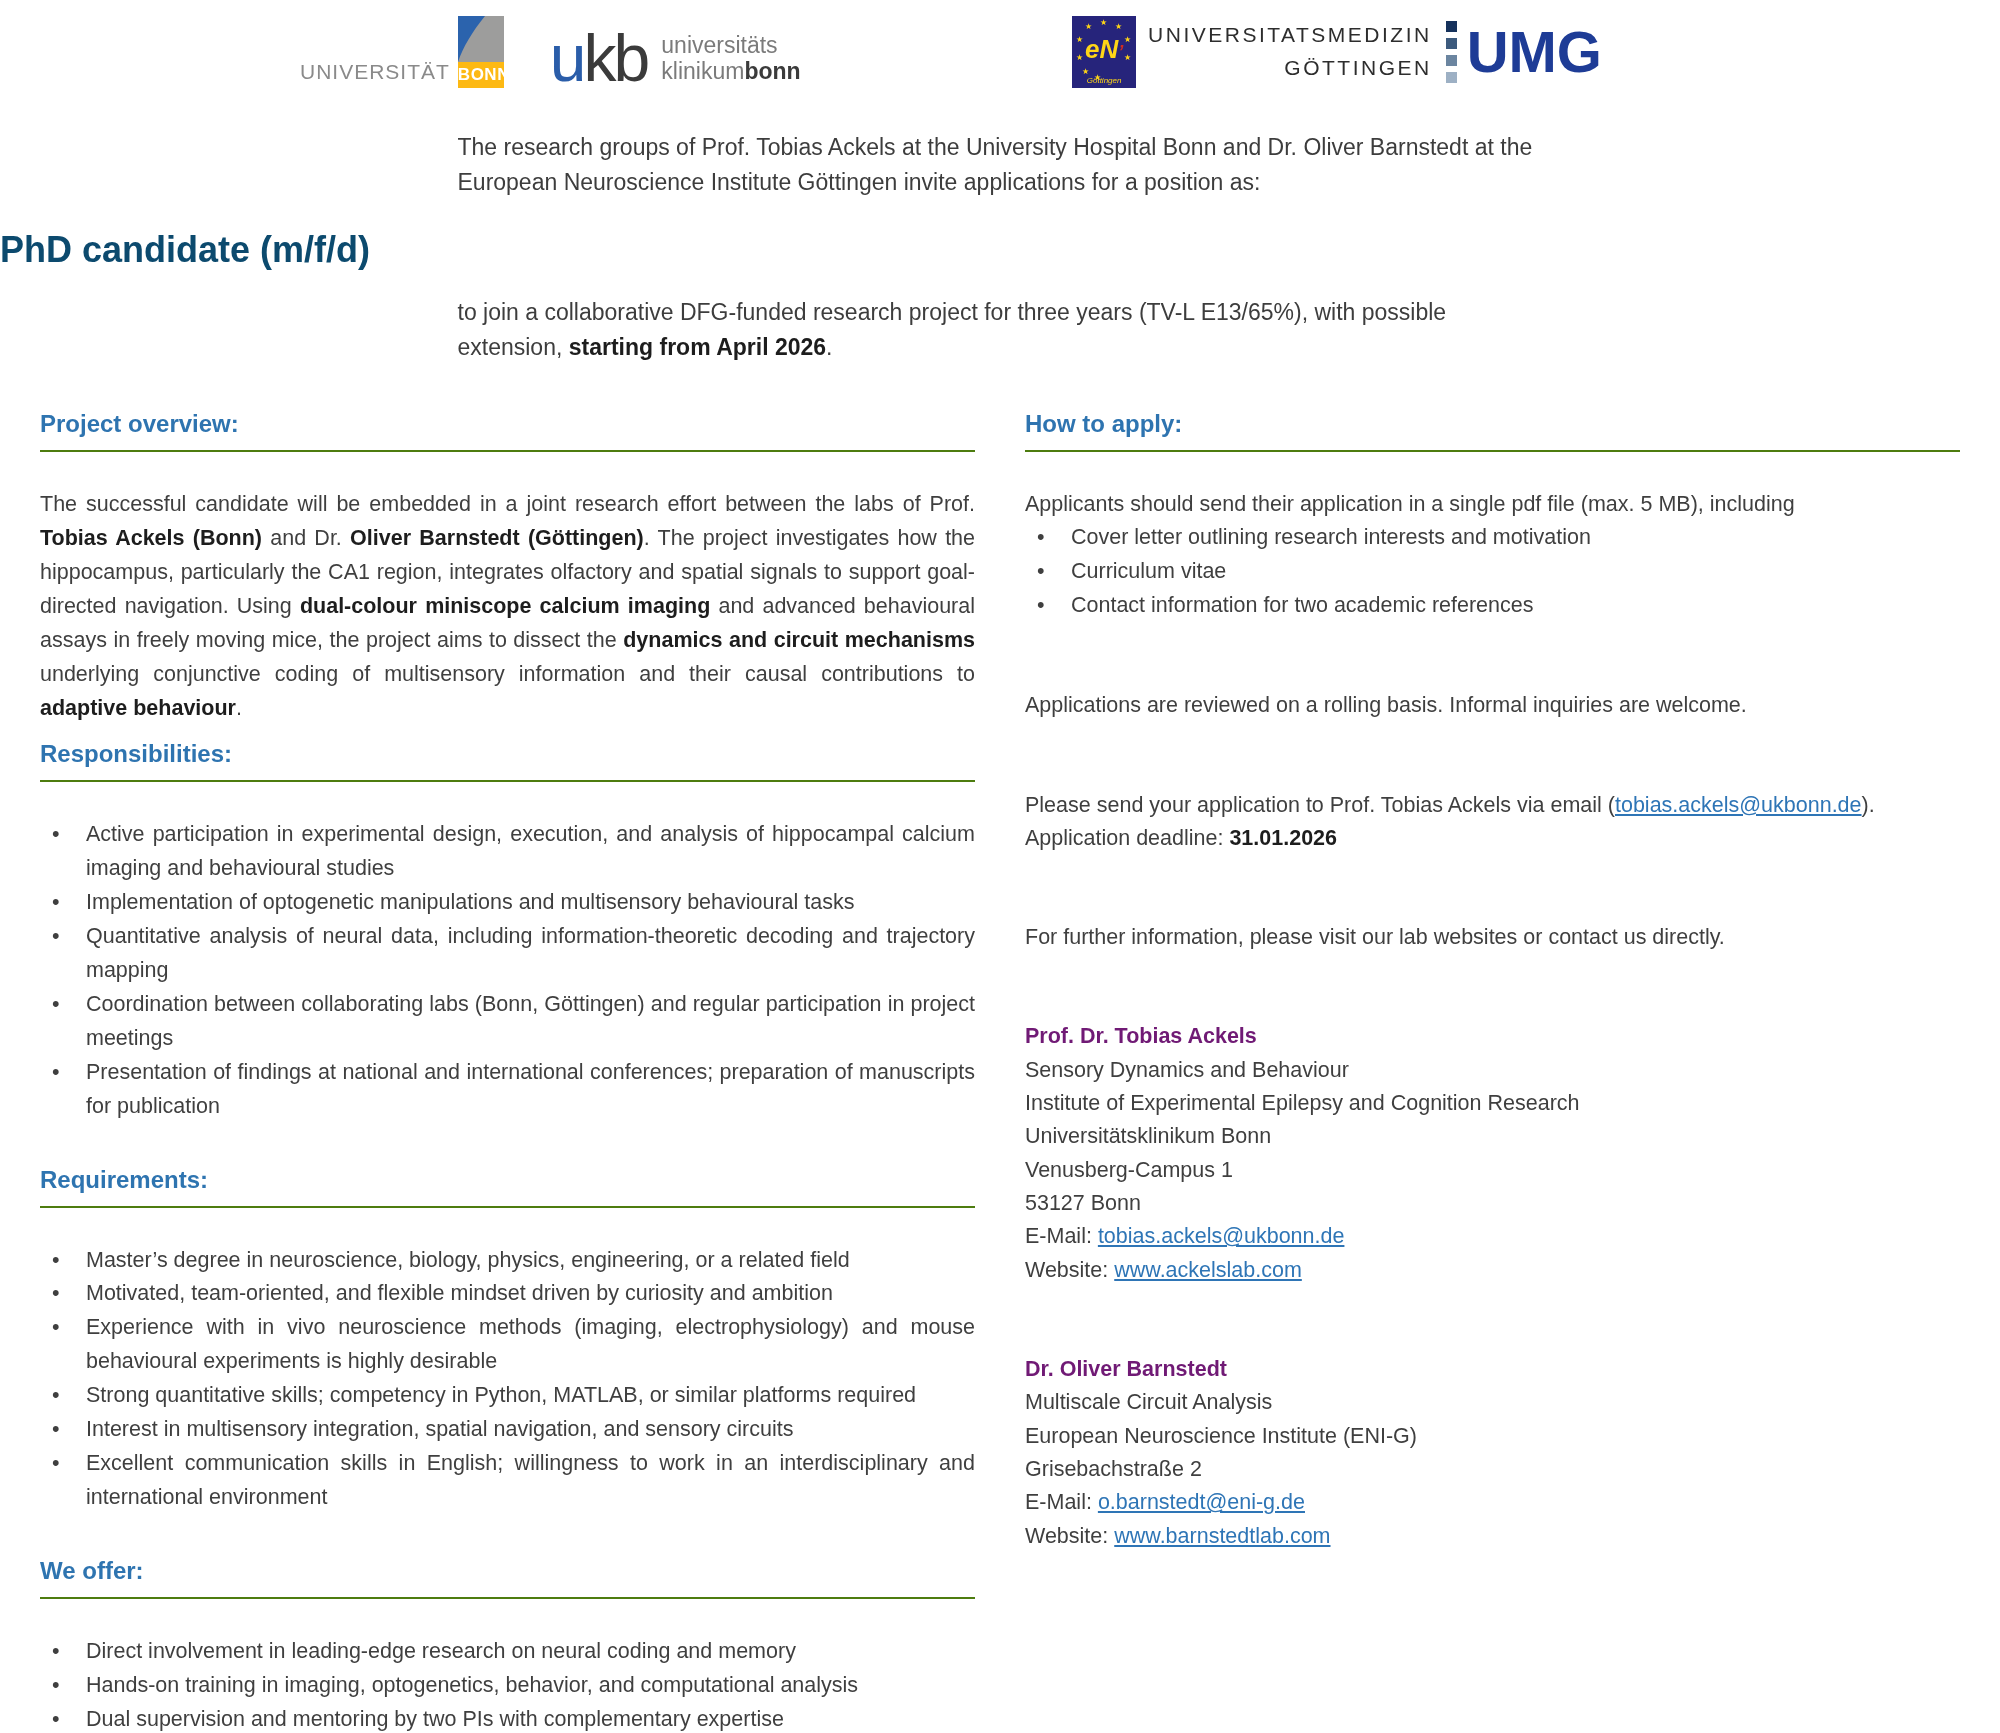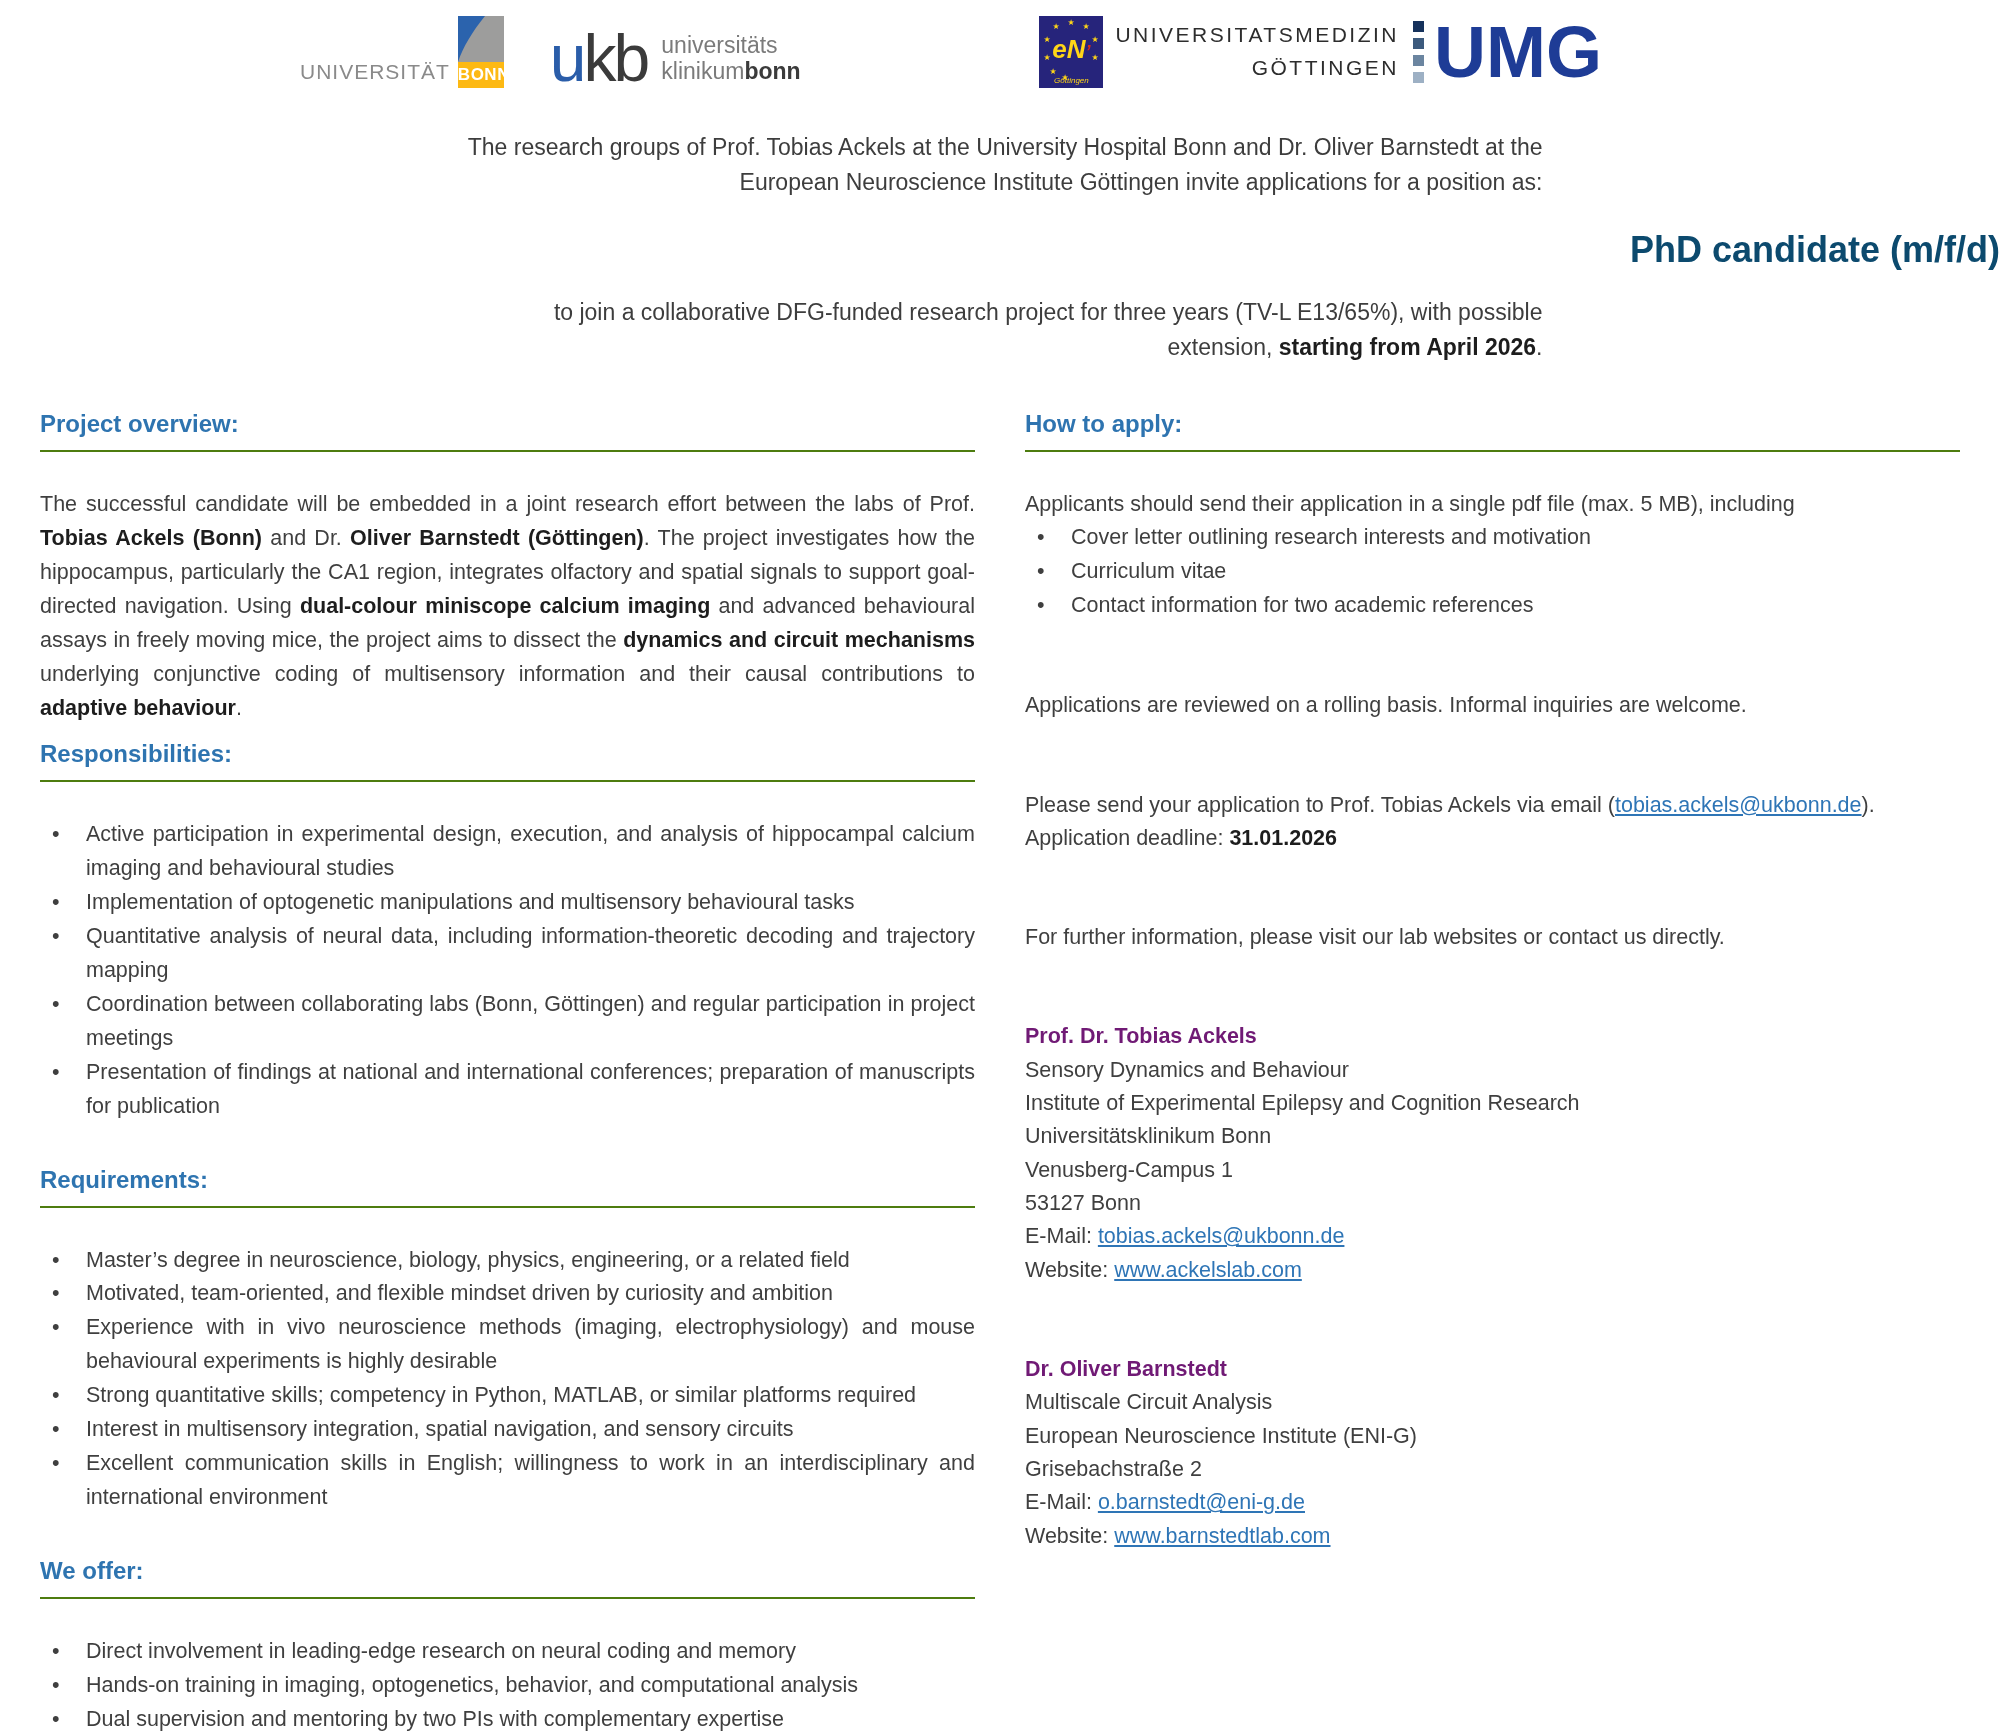--- a/index.html
+++ b/index.html
@@ -41,24 +41,24 @@
 
   .umg-lockup { display:flex; align-items:center; }
   .eni-box { position:relative; width:64px; height:72px; background:#26247b; flex:none; }
   .eni-star { position:absolute; color:#ffd617; font-size:8px; line-height:1; }
   .eni-center { position:absolute; top:20px; width:100%; text-align:center; color:#ffd617; font-size:26px; font-weight:bold; font-style:italic; line-height:1; }
   .eni-accent { color:#d42b1e; font-size:18px; }
   .eni-city { position:absolute; bottom:3px; width:100%; text-align:center; color:#ffd617; font-size:8px; font-style:italic; }
   .umg-text { margin-left:12px; text-align:right; font-size:21px; letter-spacing:2.5px; color:#2d2d2d; line-height:1.55; white-space:nowrap; }
   .umg-colon { display:flex; flex-direction:column; gap:6px; margin:0 10px 0 14px; }
   .umg-colon span { width:11px; height:11px; display:block; }
-  .umg-mark { font-size:72px; font-weight:bold; color:#1e3c96; letter-spacing:0px; line-height:1; }
+  .umg-mark { font-size:58px; font-weight:bold; color:#1e3c96; letter-spacing:0px; line-height:1; }
 
   
-  .intro { text-align:right; margin-top:42px; }
+  .intro { text-align:left; margin-top:42px; }
   .intro-line { max-width:1085px; margin:0 auto; font-size:23px; line-height:1.5; color:#3d3d3d; }
   .doc-title { margin:30px auto 24px; font-size:36px; font-weight:bold; color:#0c4a6e; }
   .b { font-weight:bold; color:#1d1d1d; }
 
   
   .columns {
     display:grid;
     grid-template-columns: 1fr 1fr;
     column-gap: 50px;
     padding: 0 40px;

